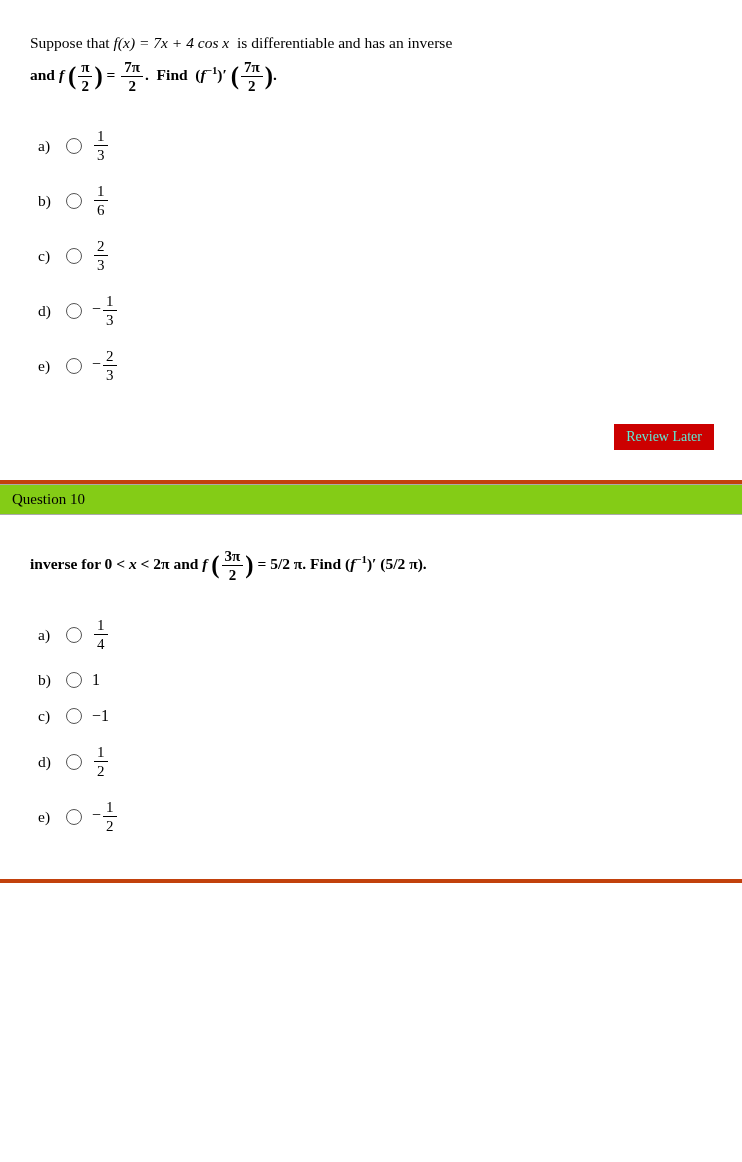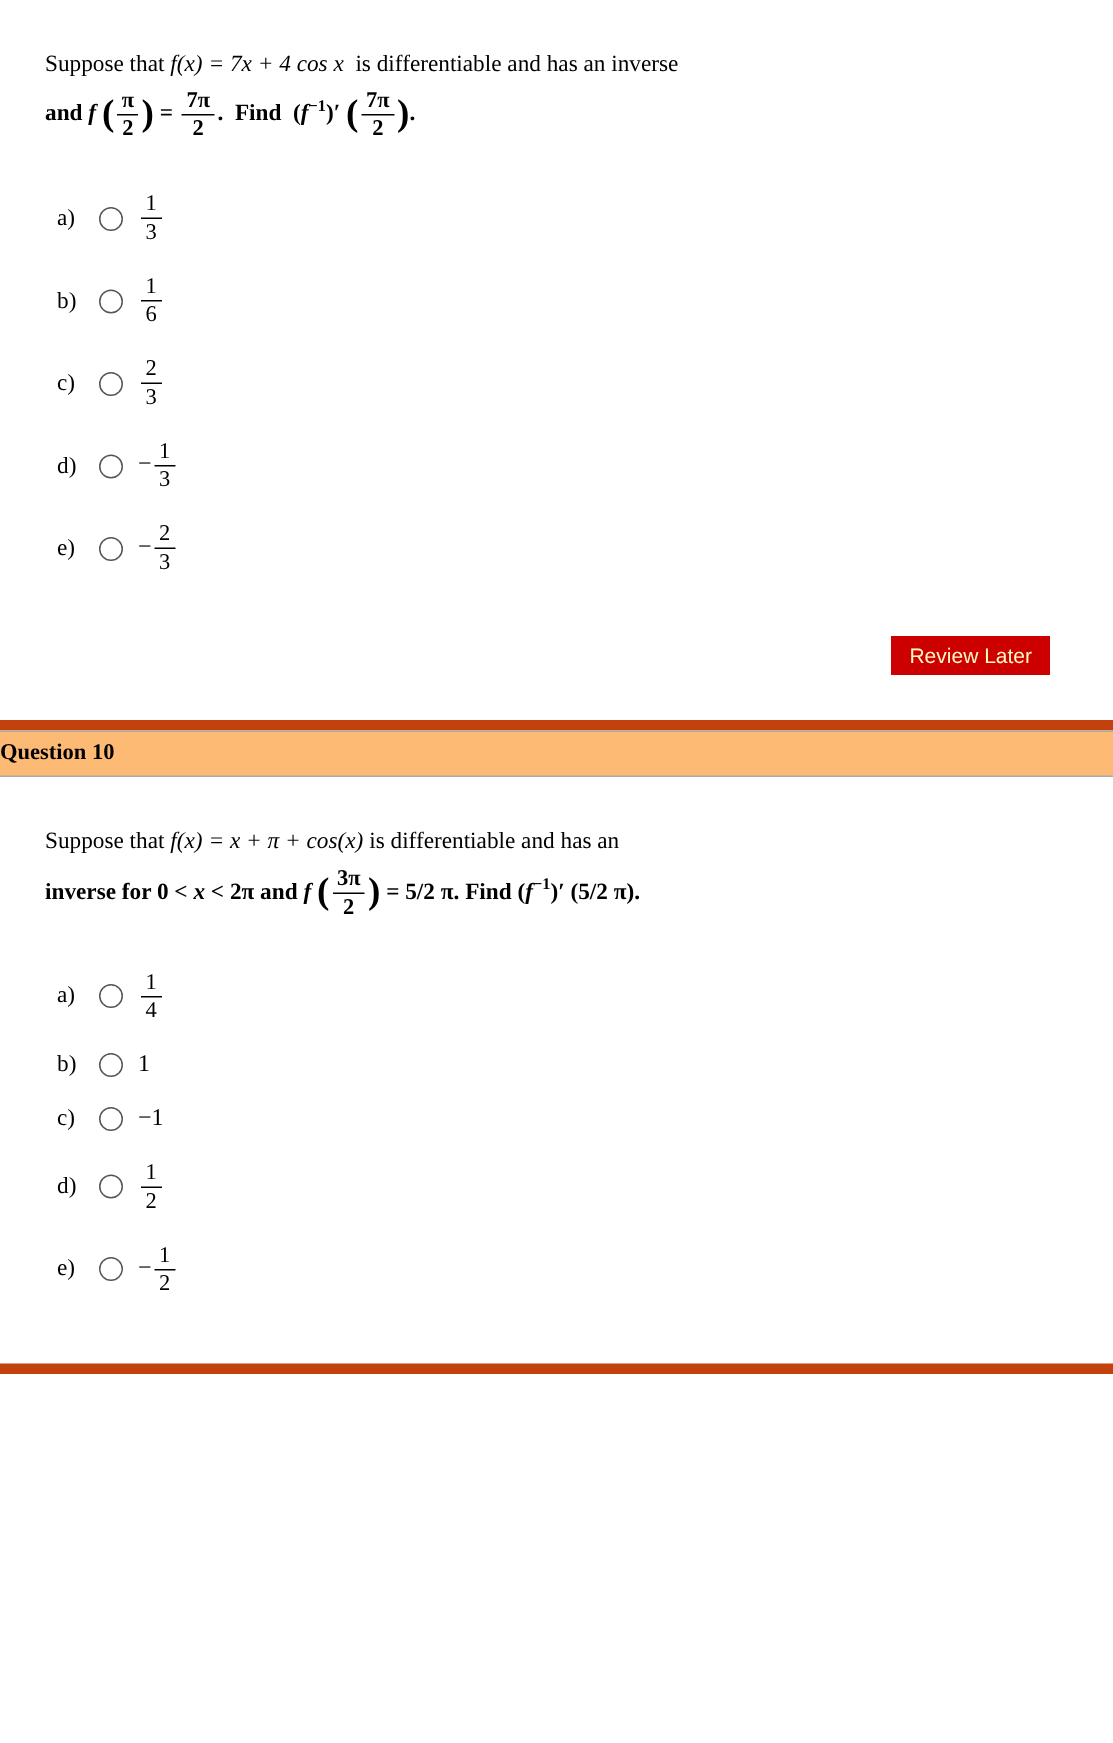--- a/index.html
+++ b/index.html
@@ -5,27 +5,27 @@
     * { box-sizing: border-box; margin: 0; padding: 0; }
     body {
       font-family: Georgia, 'Times New Roman', serif;
       background: #fff;
       width: 742px;
       min-height: 1162px;
       font-size: 16px;
       color: #000;
     }
     .question-block {
-      padding: 18px 18px 10px 18px;
-      border-bottom: 7px solid #c2410c;
+      padding: 18px 4px 10px 18px;
+      border-bottom: 4px solid #c2410c;
     }
     .question-header {
-      background: #fdba74;
-      padding: 6px 0;
-      font-weight: bold;
+      background: #84cc16;
+      padding: 6px 12px;
+      font-weight: normal;
       font-size: 15px;
       border-top: 1px solid #aaa;
       border-bottom: 1px solid #aaa;
     }
     .question-text {
       padding: 12px 12px 4px 12px;
       line-height: 1.7;
       font-size: 15.5px;
     }
     .question-text .math-line {
@@ -77,26 +77,26 @@
     .frac .den {
       padding: 0 3px;
       text-align: center;
       line-height: 1.2;
     }
     .review-later-btn {
       display: block;
       margin: 6px 12px 10px auto;
       width: fit-content;
       background: #cc0000;
-      color: #fef9c3;
+      color: #5eead4;
       border: none;
       padding: 5px 12px;
       font-size: 14px;
       cursor: pointer;
-      font-family: Liberation Sans, sans-serif;
+      font-family: Liberation Serif, serif;
     }
     .review-container {
       text-align: right;
       padding: 0 12px 10px 12px;
     }
     
     .math-inline {
       font-style: italic;
     }
     sup { font-size: 0.7em; vertical-align: super; }
@@ -187,21 +187,20 @@
     <button class="review-later-btn">Review Later</button>
   </div>
 </div>
 
 <div class="question-header">
   <span>Question 10</span>
 </div>
 
 <div class="question-block">
   <div class="question-text">
-    <span>Suppose that <span class="math-inline"><i>f</i>(<i>x</i>) = <i>x</i> + π + cos(<i>x</i>)</span> is differentiable and has an</span>
     <span class="math-line">
       inverse for 0 &lt; <i>x</i> &lt; 2π and <i>f</i>
       <span class="big-paren">(</span><span class="frac">
           <span class="num">3π</span>
           <span class="den">2</span>
         </span><span class="big-paren">)</span>
       = 5/2 π. Find (<i>f</i><sup>−1</sup>)′ (5/2 π).
     </span>
   </div>
 

